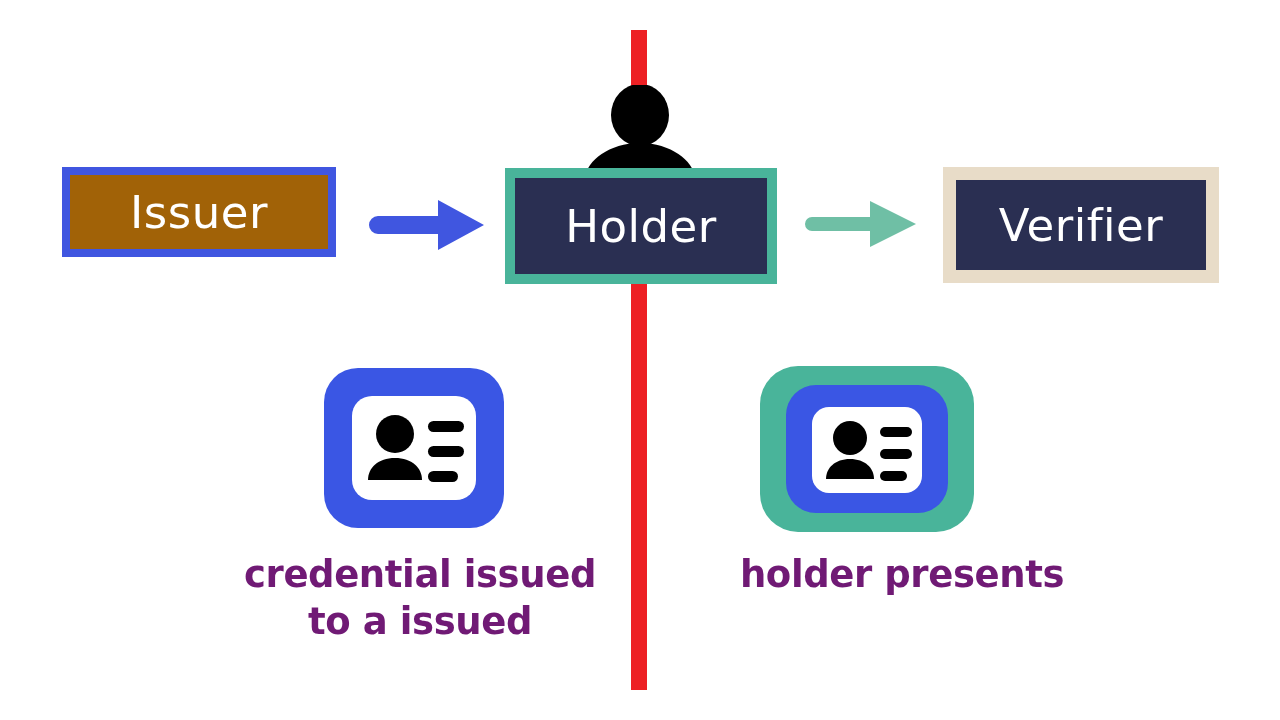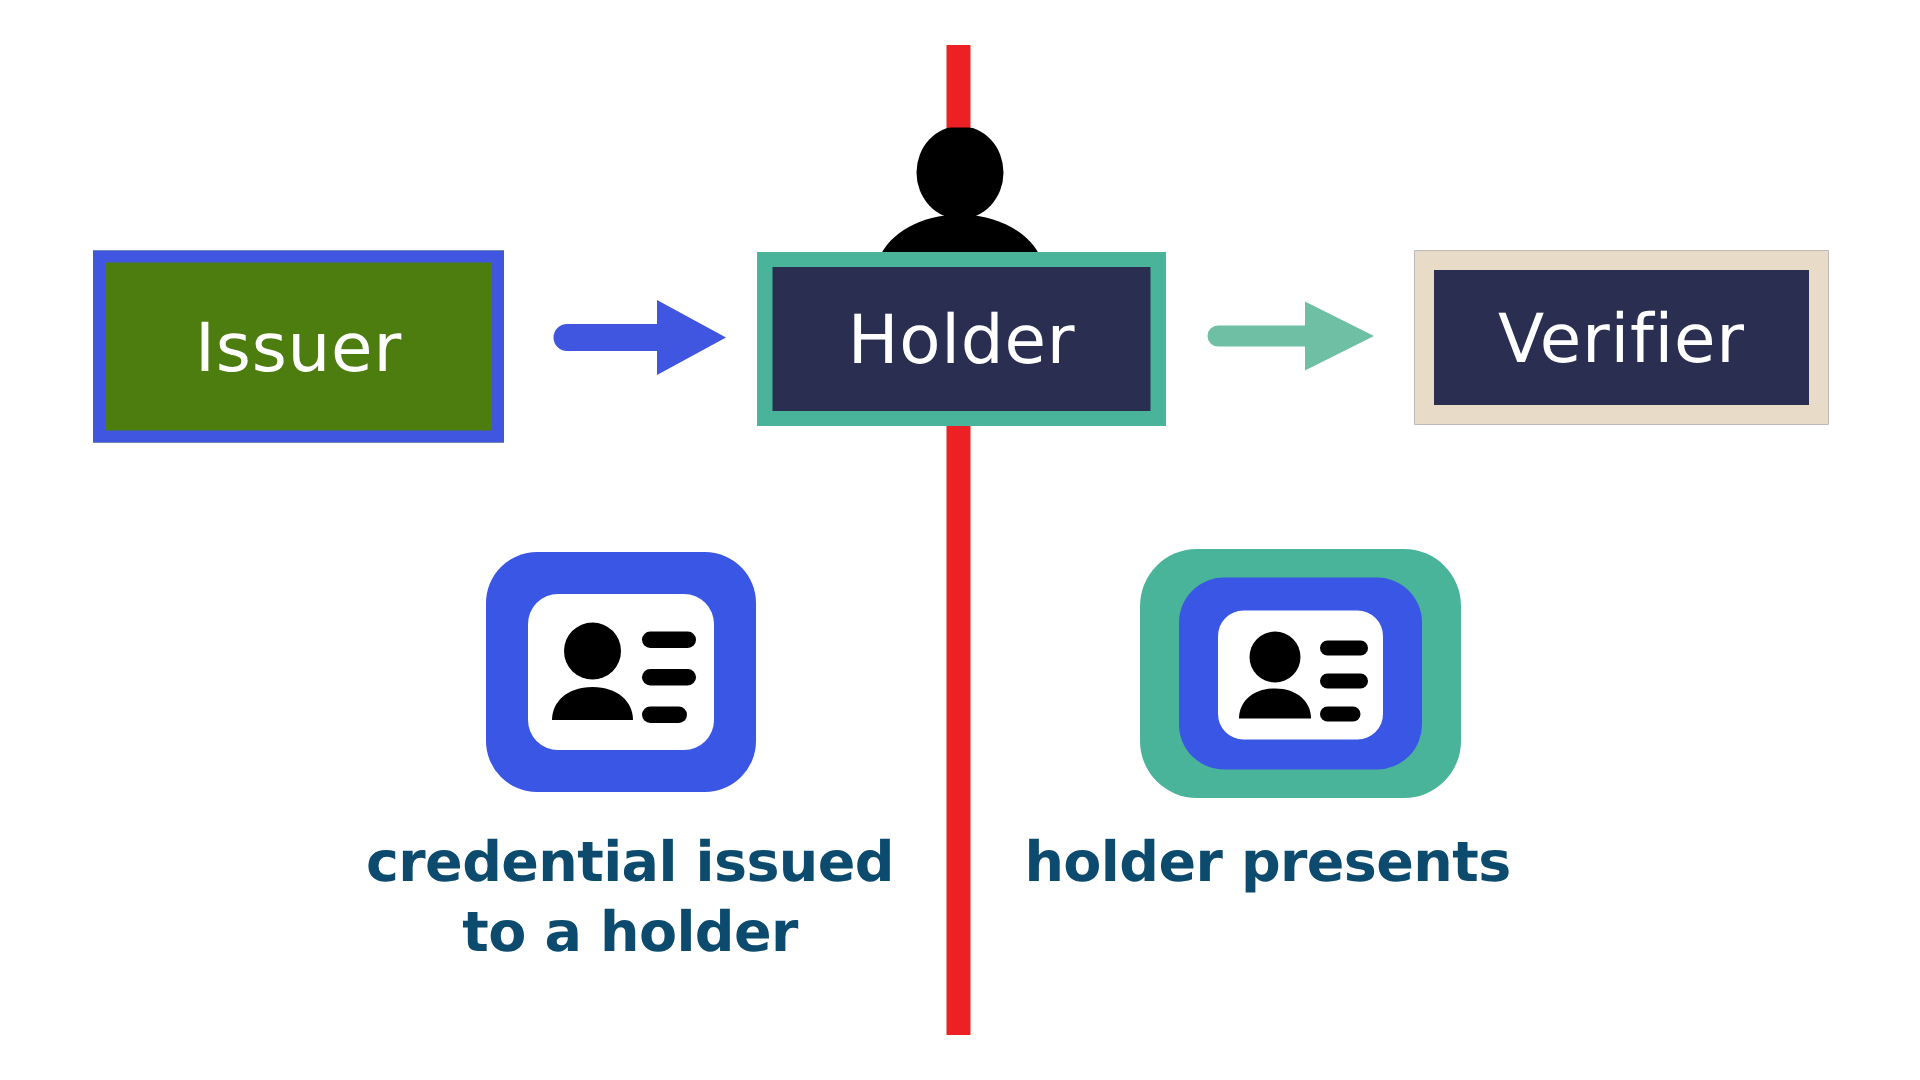--- a/index.html
+++ b/index.html
@@ -46,22 +46,22 @@
     letter-spacing: 0.5px;
     white-space: nowrap;
     line-height: 1;
   }
 
   
   #issuer-box {
     left: 62px;
     top: 167px;
     width: 274px;
-    height: 128px;
-    background: #4d7c0f;
+    height: 90px;
+    background: #a16207;
     border: 8px solid #4056E0;
   }
   #issuer-box .role-label { font-size: 45px; }
 
   
   #holder-box {
     left: 505px;
     top: 168px;
     width: 272px;
     height: 116px;
@@ -110,30 +110,30 @@
 
   
   .cred-card { position: absolute; }
   #card-issued   { left: 324px; top: 368px; width: 180px; height: 160px; }
   #card-presented{ left: 760px; top: 366px; width: 214px; height: 166px; }
 
   
   .caption {
     position: absolute;
     text-align: center;
-    color: #0c4a6e;
+    color: #701a75;
     font-family: "DejaVu Sans", sans-serif;
     font-size: 37px;
     font-weight: 600;
     line-height: 1.28;
     letter-spacing: -0.4px;
   }
   .caption b { font-weight: 800; }
   #caption-issued    { left: 200px; top: 551px; width: 440px; }
-  #caption-presented { left: 635px; top: 551px; width: 420px; }
+  #caption-presented { left: 692px; top: 551px; width: 420px; }
   .caption .line { display: block; }
 </style>
 </head>
 <body>
 
 <div id="canvas">
 
   <div class="trust-line"></div>
 
   <div class="role-box" id="issuer-box">
@@ -187,20 +187,20 @@
       <ellipse cx="90" cy="72" rx="17" ry="17" fill="#000000"></ellipse>
       <path d="M90 93 C75 93 66 102 66 113 H114 C114 102 105 93 90 93 Z" fill="#000000"></path>
       <rect x="120" y="61" width="32" height="10" rx="5" fill="#000000"></rect>
       <rect x="120" y="83" width="32" height="10" rx="5" fill="#000000"></rect>
       <rect x="120" y="105" width="27" height="10" rx="5" fill="#000000"></rect>
     </svg>
   </div>
 
   <div class="caption" id="caption-issued">
     <span class="line"><span>credential </span><b>issued</b></span>
-    <span class="line">to a holder</span>
+    <span class="line">to a issued</span>
   </div>
 
   <div class="caption" id="caption-presented">
     <span class="line"><span>holder </span><b>presents</b></span>
   </div>
 
 </div>
 
 </body></html>

